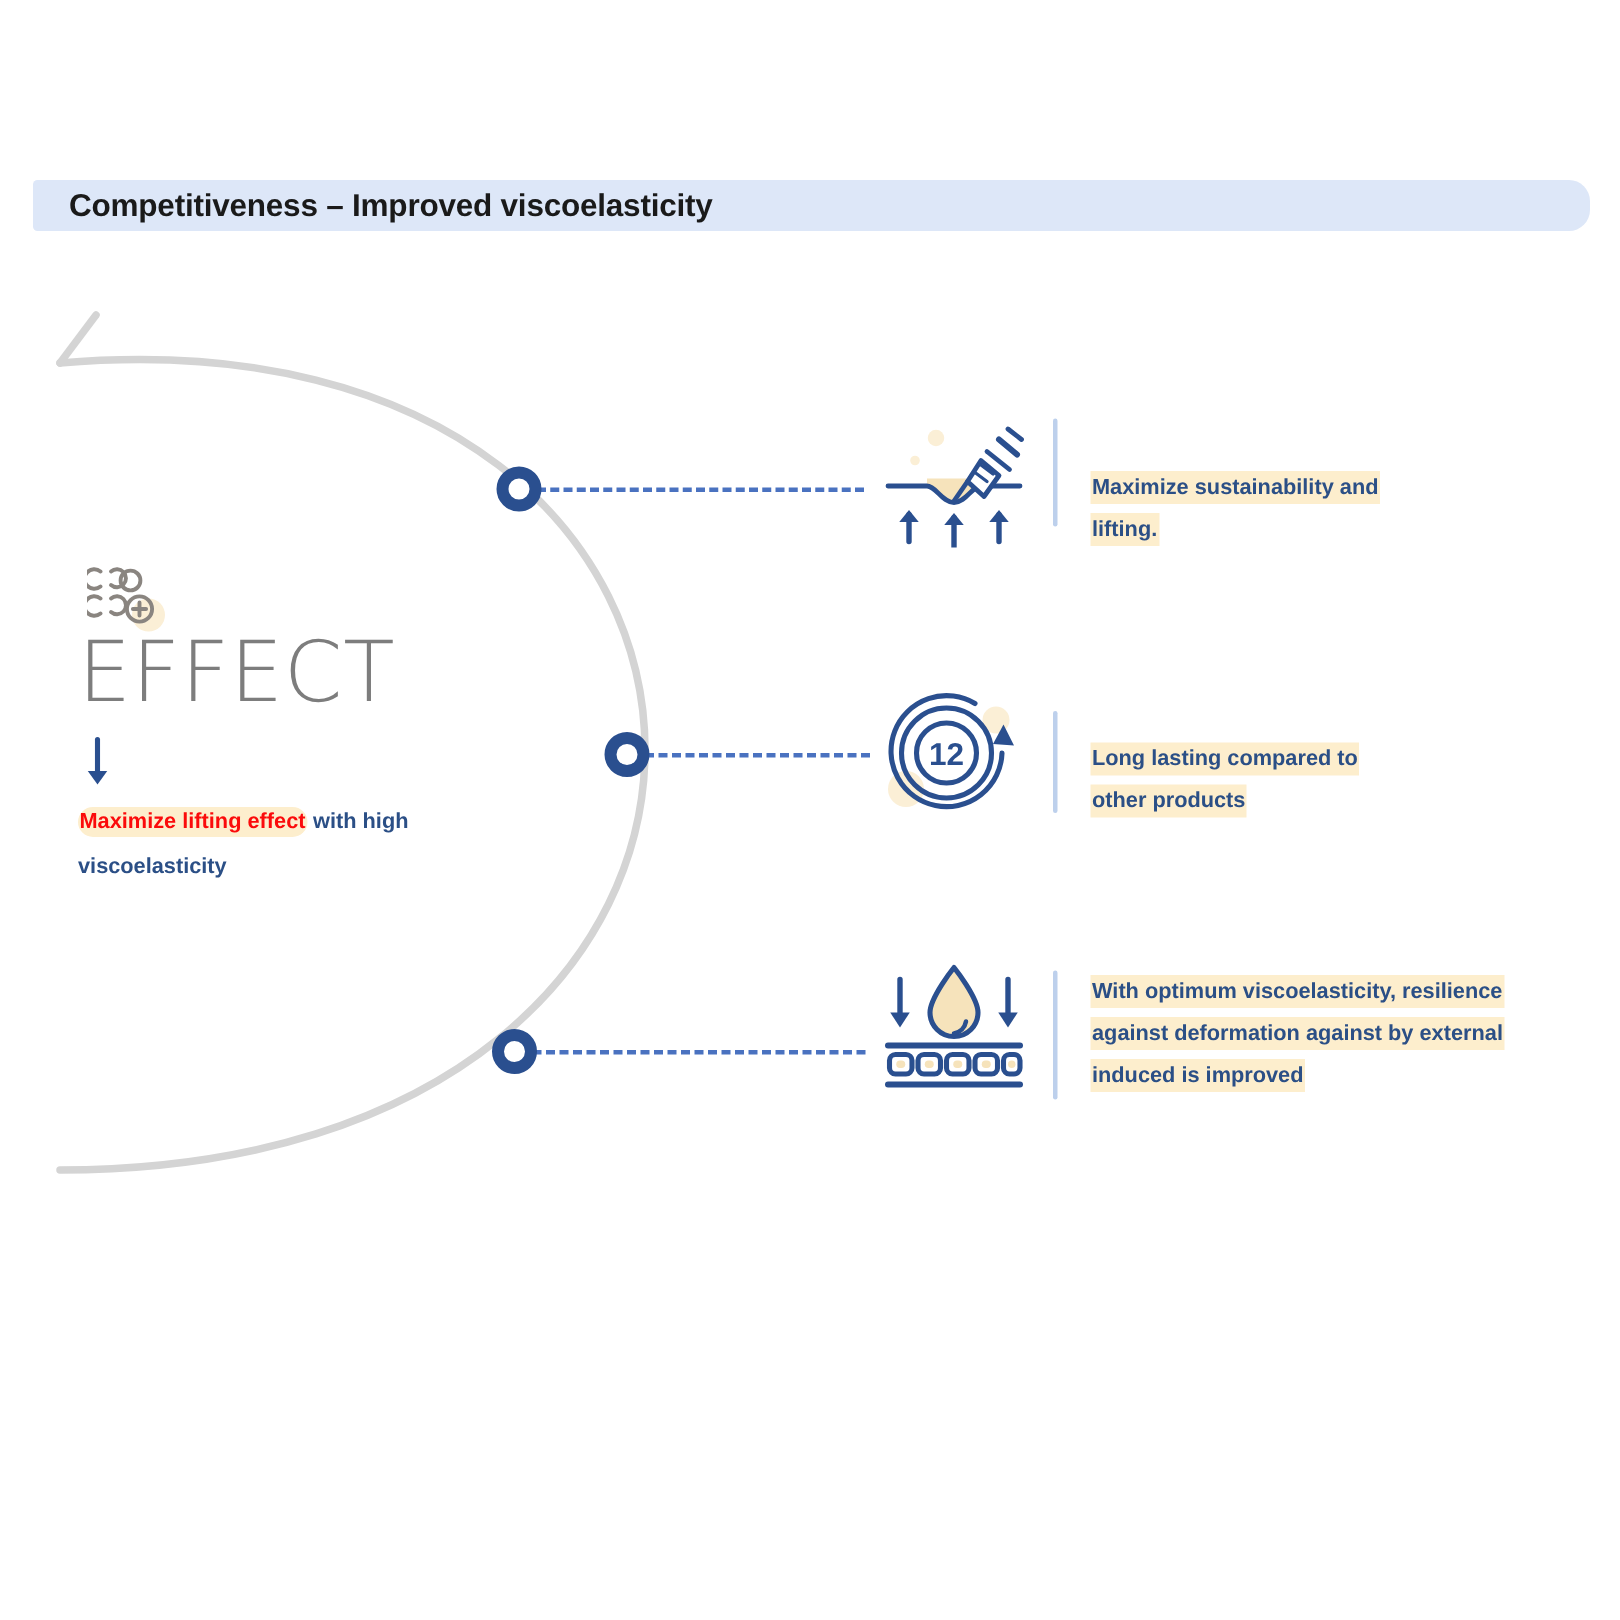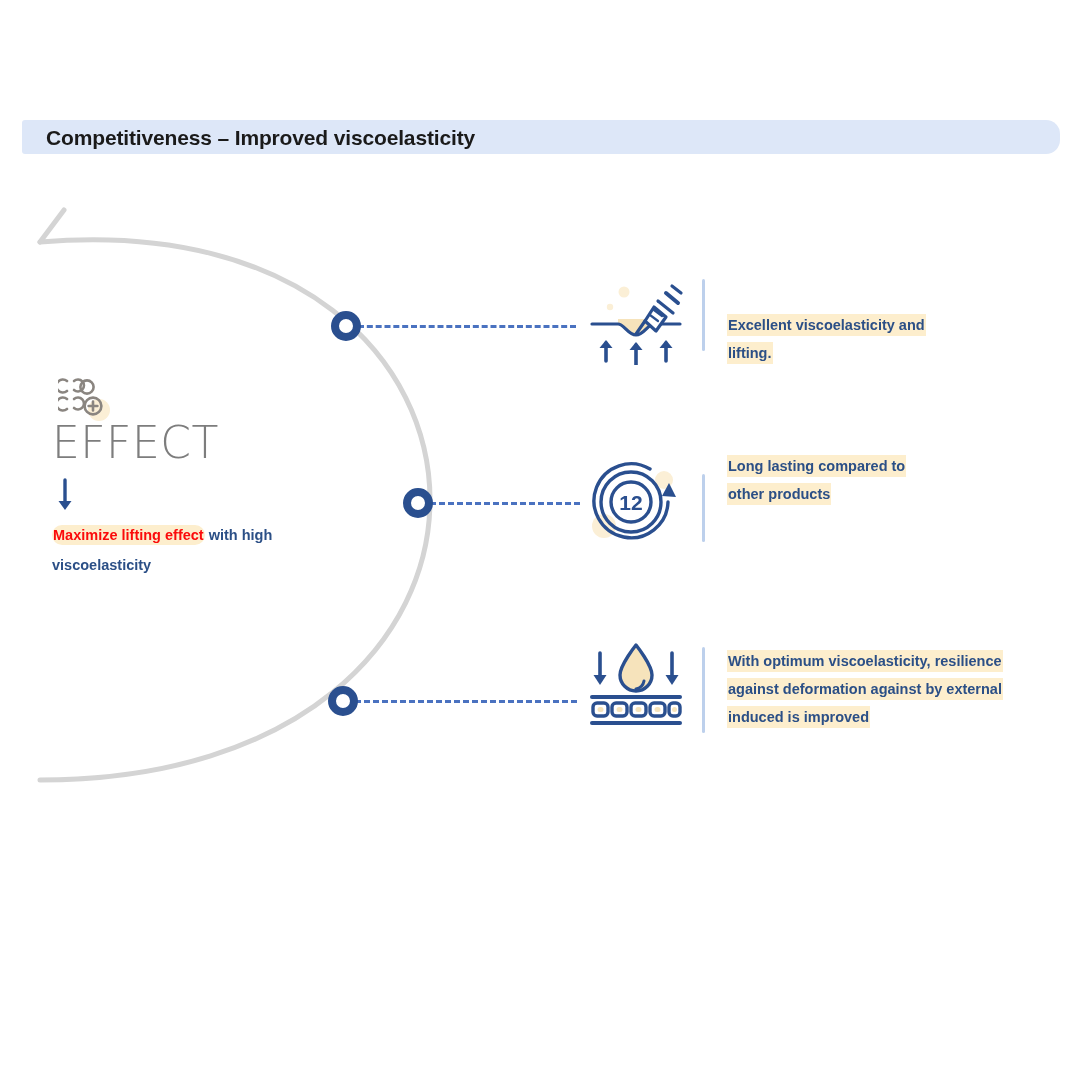--- a/index.html
+++ b/index.html
@@ -63,21 +63,21 @@
     width: 300px;
   }
   #effect-icon {
     width: 58px;
     height: 46px;
     margin-left: 6px;
     display: block;
   }
   #effect-word {
     font-family: "DejaVu Sans", sans-serif;
-    font-size: 44px;
+    font-size: 56px;
     font-weight: 300;
     color: #7d7d7d;
     line-height: 1.05;
     letter-spacing: 0.5px;
     margin-top: -4px;
   }
   #down-arrow-svg {
     display: block;
     width: 20px;
     height: 34px;
@@ -138,21 +138,21 @@
 
   .feature-text {
     margin-left: 22px;
     font-size: 14.5px;
     font-weight: bold;
     color: #2b4f86;
     line-height: 28px;
     max-width: 340px;
   }
   #feature-row-0 .feature-text { margin-top: 56px; }
-  #feature-row-1 .feature-text { }
+  #feature-row-1 .feature-text { margin-top: 40px; }
   #feature-row-2 .feature-text { margin-top: 8px; max-width: 330px; }
 
   .feature-text span.seg {
     background: #fdeecd;
     box-decoration-break: clone;
     -webkit-box-decoration-break: clone;
     padding: 3px 1px;
   }
 
   
@@ -241,21 +241,21 @@
         <g fill="#2a4f8f">
           <path d="M 22 106 L 22 88 M 52 110 L 52 90 M 82 106 L 82 88" stroke="#2a4f8f" stroke-width="3.6" stroke-linecap="round"></path>
           <path d="M 15.5 93 L 22 85 L 28.5 93 Z"></path>
           <path d="M 45.5 95 L 52 87 L 58.5 95 Z"></path>
           <path d="M 75.5 93 L 82 85 L 88.5 93 Z"></path>
         </g>
       </svg>
     </div>
     <div class="feature-divider"></div>
     <div class="feature-text">
-      <span class="seg">Excellent viscoelasticity and</span><br>
+      <span class="seg">Maximize sustainability and</span><br>
       <span class="seg">lifting.</span>
     </div>
   </div>
 
   <div class="feature-row" id="feature-row-1">
     <div class="feature-icon">
       <svg viewBox="0 0 104 100" width="104" height="100">
         <circle cx="80" cy="28" r="9" fill="#fbefd6"></circle>
         <circle cx="20" cy="74" r="12" fill="#fbefd6"></circle>
         <g stroke="#2a4f8f" stroke-width="3.4" fill="none" stroke-linecap="round">

